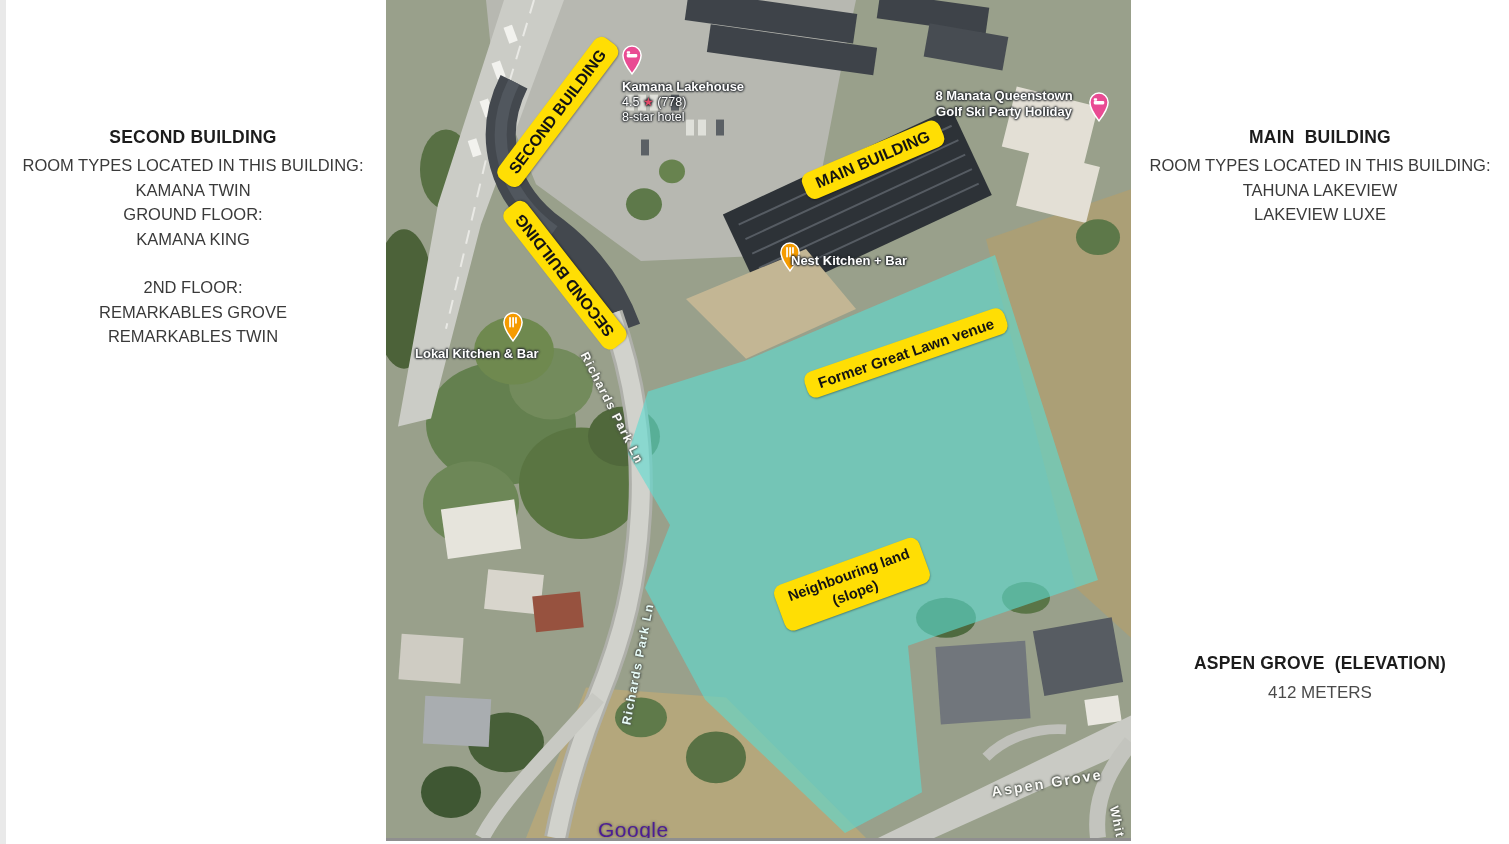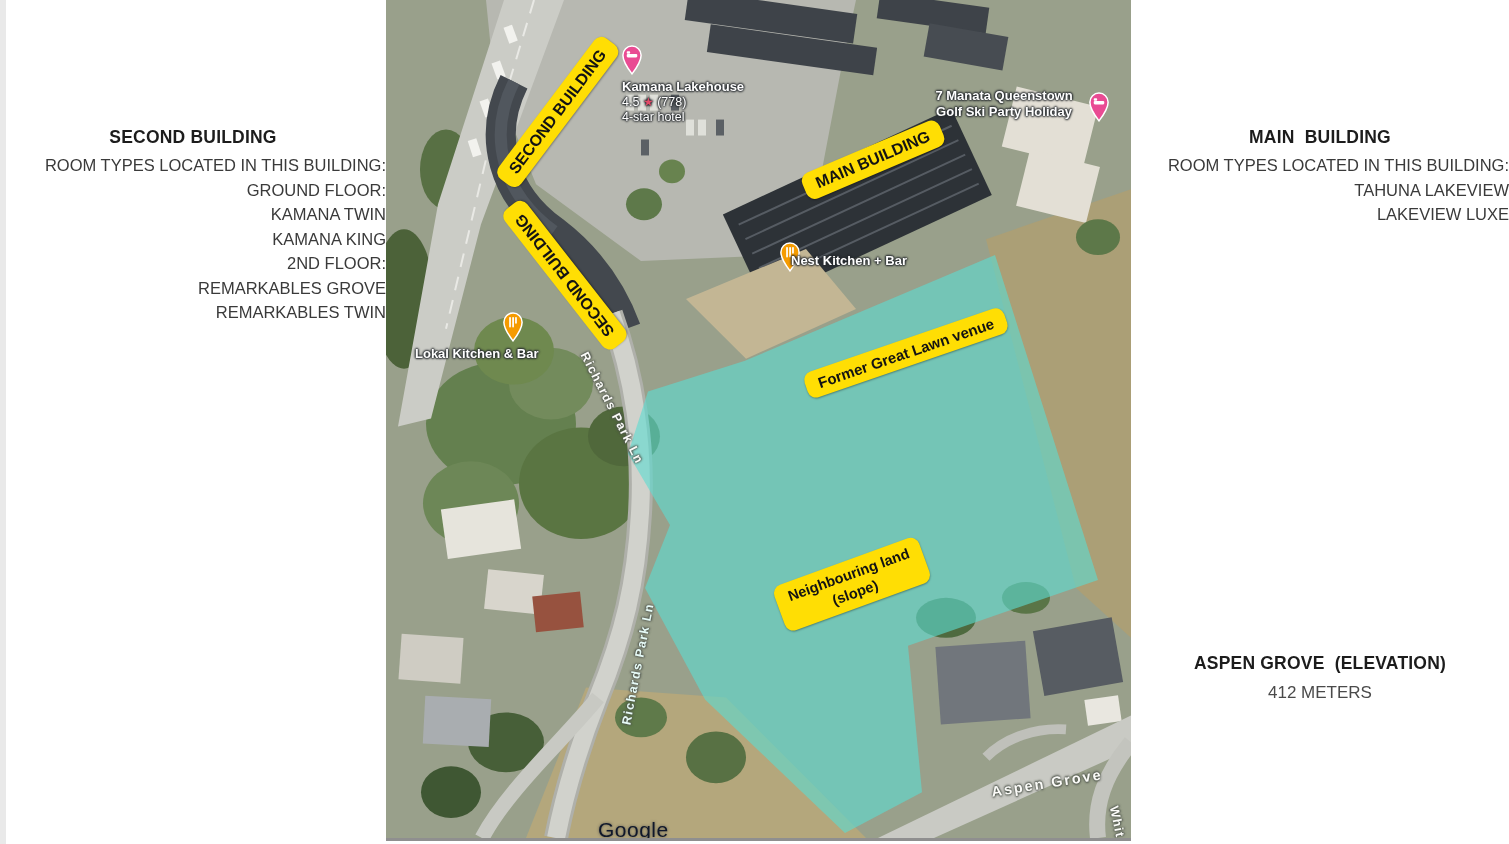--- a/index.html
+++ b/index.html
@@ -2,22 +2,22 @@
 <html><head>
 <meta charset="utf-8">
 <style>
   html,body{margin:0;padding:0;background:#ffffff;font-family:"Liberation Sans",sans-serif;}
   .page{position:relative;width:1509px;height:844px;background:#ffffff;overflow:hidden;}
   .edge-strip{position:absolute;left:0;top:0;width:6px;height:100%;background:#e9e9e9;}
 
   
   .margin-block{position:absolute;text-align:center;}
   .mb-title{font-weight:700;font-size:17.5px;color:#1c1c1c;letter-spacing:.2px;margin-bottom:5px;white-space:pre-wrap;}
-  .mb-line{font-size:16.5px;line-height:24.5px;color:#3a3a3a;text-align:right;}
-  .gap-above{}
+  .mb-line{font-size:16.5px;line-height:24.5px;color:#3a3a3a;}
+  .gap-above{margin-top:24px;}
   .mb-value{font-size:17px;line-height:26px;color:#4a4a4a;margin-top:6px;}
 
   
   .map{position:absolute;left:386px;top:0;width:745px;height:838px;overflow:hidden;
        border-bottom:3px solid #8f8f8f;background:#99a08b;}
   .terrain{position:absolute;left:0;top:0;width:100%;height:100%;}
 
   
   .ylabel{position:absolute;background:#FFDE04;color:#131313;font-weight:700;font-size:16px;
           border-radius:9px;padding:5px 13px;white-space:nowrap;line-height:1.15;
@@ -32,37 +32,37 @@
   .poi-rating,.poi-sub{font-weight:400;font-size:12.5px;margin-top:1px;}
   .star{color:#E24A68;font-size:12px;}
   .centered{transform:translateX(-50%);text-align:center;line-height:15.5px;}
 
   
   .street{position:absolute;color:#fbfbf8;font-size:12.5px;font-weight:700;letter-spacing:1.3px;white-space:nowrap;
           text-shadow:0 0 3px #565c53,0 1px 2px #4c524a,0 -1px 2px #4c524a;}
   .street.big{font-size:14.5px;letter-spacing:2px;}
   .street.tinted{color:#e6faf6;}
 
-  .watermark{position:absolute;left:212px;top:818px;color:#0f172a;font-size:21px;font-weight:500;
+  .watermark{position:absolute;left:212px;top:818px;color:#4c1d95;font-size:21px;font-weight:500;
              letter-spacing:.5px;text-shadow:0 0 3px rgba(70,70,70,.85);}
 
   .pin{position:absolute;transform:translate(-50%,-100%);width:23px;height:30px;}
   .pin svg{display:block;}
 </style>
 </head>
 <body>
 
 <div class="page">
   <div class="edge-strip"></div>
 
   <div class="margin-block" style="left:0;top:127px;width:386px;">
     <div class="mb-title">SECOND BUILDING</div>
     <div class="mb-line">ROOM TYPES LOCATED IN THIS BUILDING:</div>
+    <div class="mb-line">KAMANA TWIN</div>
     <div class="mb-line">GROUND FLOOR:</div>
-    <div class="mb-line">KAMANA TWIN</div>
     <div class="mb-line">KAMANA KING</div>
     <div class="mb-line gap-above">2ND FLOOR:</div>
     <div class="mb-line">REMARKABLES GROVE</div>
     <div class="mb-line">REMARKABLES TWIN</div>
   </div>
 
   <div class="margin-block" style="left:1131px;top:127px;width:378px;">
     <div class="mb-title">MAIN  BUILDING</div>
     <div class="mb-line">ROOM TYPES LOCATED IN THIS BUILDING:</div>
     <div class="mb-line">TAHUNA LAKEVIEW</div>
@@ -216,24 +216,24 @@
       </svg>
     </div>
 
     <div class="poi" style="left:236px;top:79px;">
       <div class="poi-name">Kamana Lakehouse</div>
       <div class="poi-rating">
         <span>4.5</span>
         <span class="star">★</span>
         <span>(778)</span>
       </div>
-      <div class="poi-sub">4-star hotel</div>
+      <div class="poi-sub">8-star hotel</div>
     </div>
     <div class="poi centered" style="left:618px;top:88px;">
-      <div>7 Manata Queenstown</div>
+      <div>8 Manata Queenstown</div>
       <div>Golf Ski Party Holiday</div>
     </div>
     <div class="poi" style="left:405px;top:253px;">
       <div>Nest Kitchen + Bar</div>
     </div>
     <div class="poi" style="left:7px;top:346px;padding-left:22px;">
       <div>Lokal Kitchen &amp; Bar</div>
     </div>
 
     <div class="ylabel" style="left:172px;top:112px;transform:translate(-50%,-50%) rotate(-53deg);">SECOND BUILDING</div>

